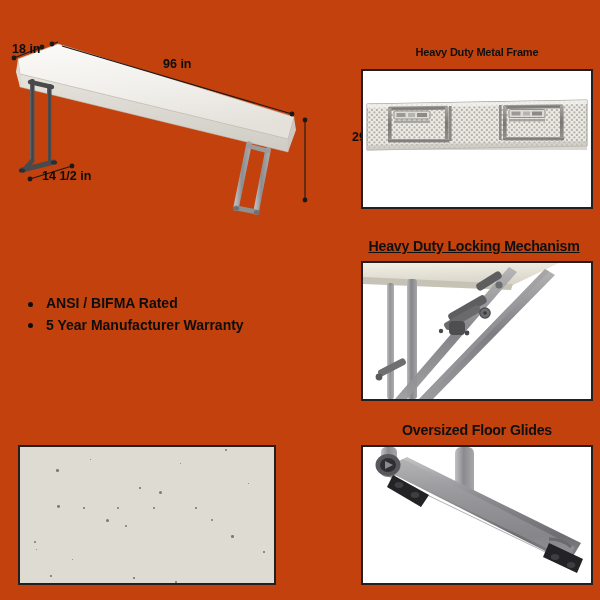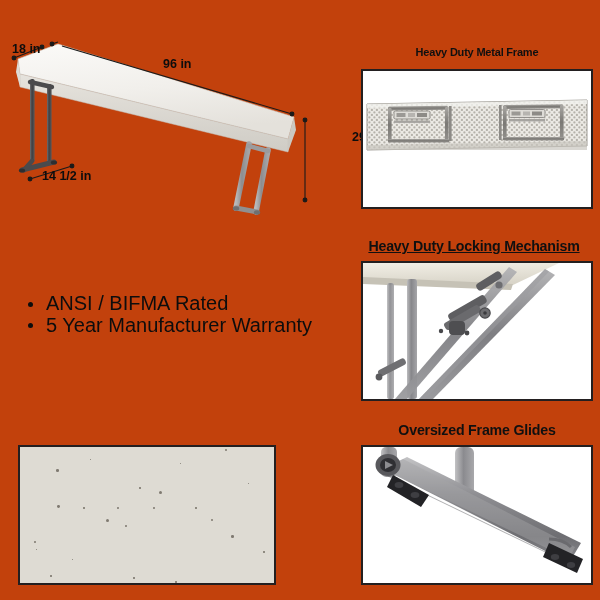--- a/index.html
+++ b/index.html
@@ -58,22 +58,22 @@
     position: absolute;
     left: 26px;
     top: 293px;
     width: 290px;
     margin: 0;
     padding: 0;
     list-style: none;
   }
   #feature-list li {
     position: relative;
-    font-size: 20px;
-    font-weight: normal;
+    font-size: 14px;
+    font-weight: bold;
     color: #0d0d0d;
     line-height: 21.5px;
     padding-left: 20px;
     white-space: nowrap;
   }
   #feature-list li::before {
     content: "";
     position: absolute;
     left: 2px;
     top: 8.5px;
@@ -331,21 +331,21 @@
       <span class="tex-speck" style="left:155px; top:134px; width:1.6px; height:1.6px;"></span>
       <span class="tex-speck" style="left:205px; top:2px;   width:2.2px; height:2.2px;"></span>
       <span class="tex-speck" style="left:70px;  top:12px;  width:1.3px; height:1.3px;"></span>
       <span class="tex-speck" style="left:160px; top:16px;  width:1.3px; height:1.3px;"></span>
       <span class="tex-speck" style="left:228px; top:36px;  width:1.4px; height:1.4px;"></span>
       <span class="tex-speck" style="left:243px; top:104px; width:1.6px; height:1.6px;"></span>
       <span class="tex-speck" style="left:52px;  top:112px; width:1.3px; height:1.3px;"></span>
     </div>
   </div>
 
-  <div class="panel-title" id="panel-glides-title">Oversized Frame Glides</div>
+  <div class="panel-title" id="panel-glides-title">Oversized Floor Glides</div>
   <div class="panel-box" id="panel-glides-box">
     <svg width="228" height="136" viewBox="0 0 228 136">
       <defs>
         <linearGradient id="footBar" x1="0" y1="0" x2="0" y2="1">
           <stop offset="0%" stop-color="#c3c3c5"></stop>
           <stop offset="35%" stop-color="#8f8f93"></stop>
           <stop offset="75%" stop-color="#6e6e72"></stop>
           <stop offset="100%" stop-color="#8b8b8f"></stop>
         </linearGradient>
         <linearGradient id="legVert" x1="0" y1="0" x2="1" y2="0">

